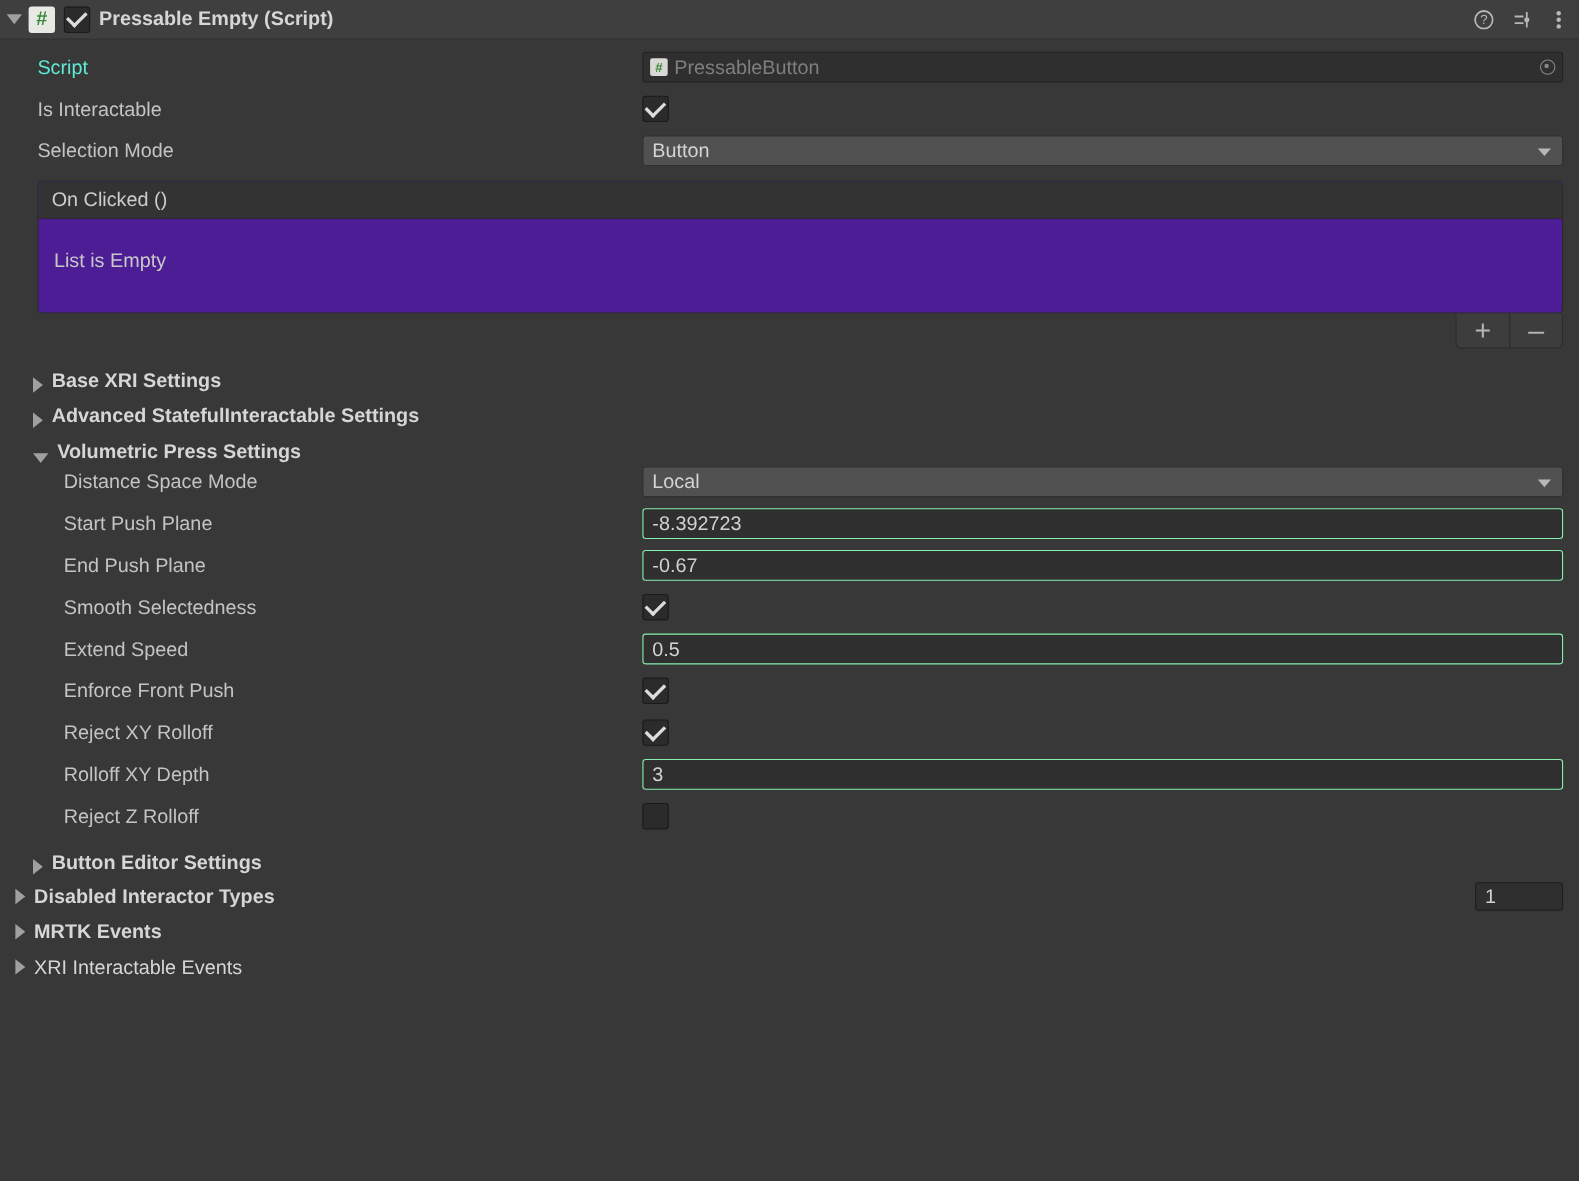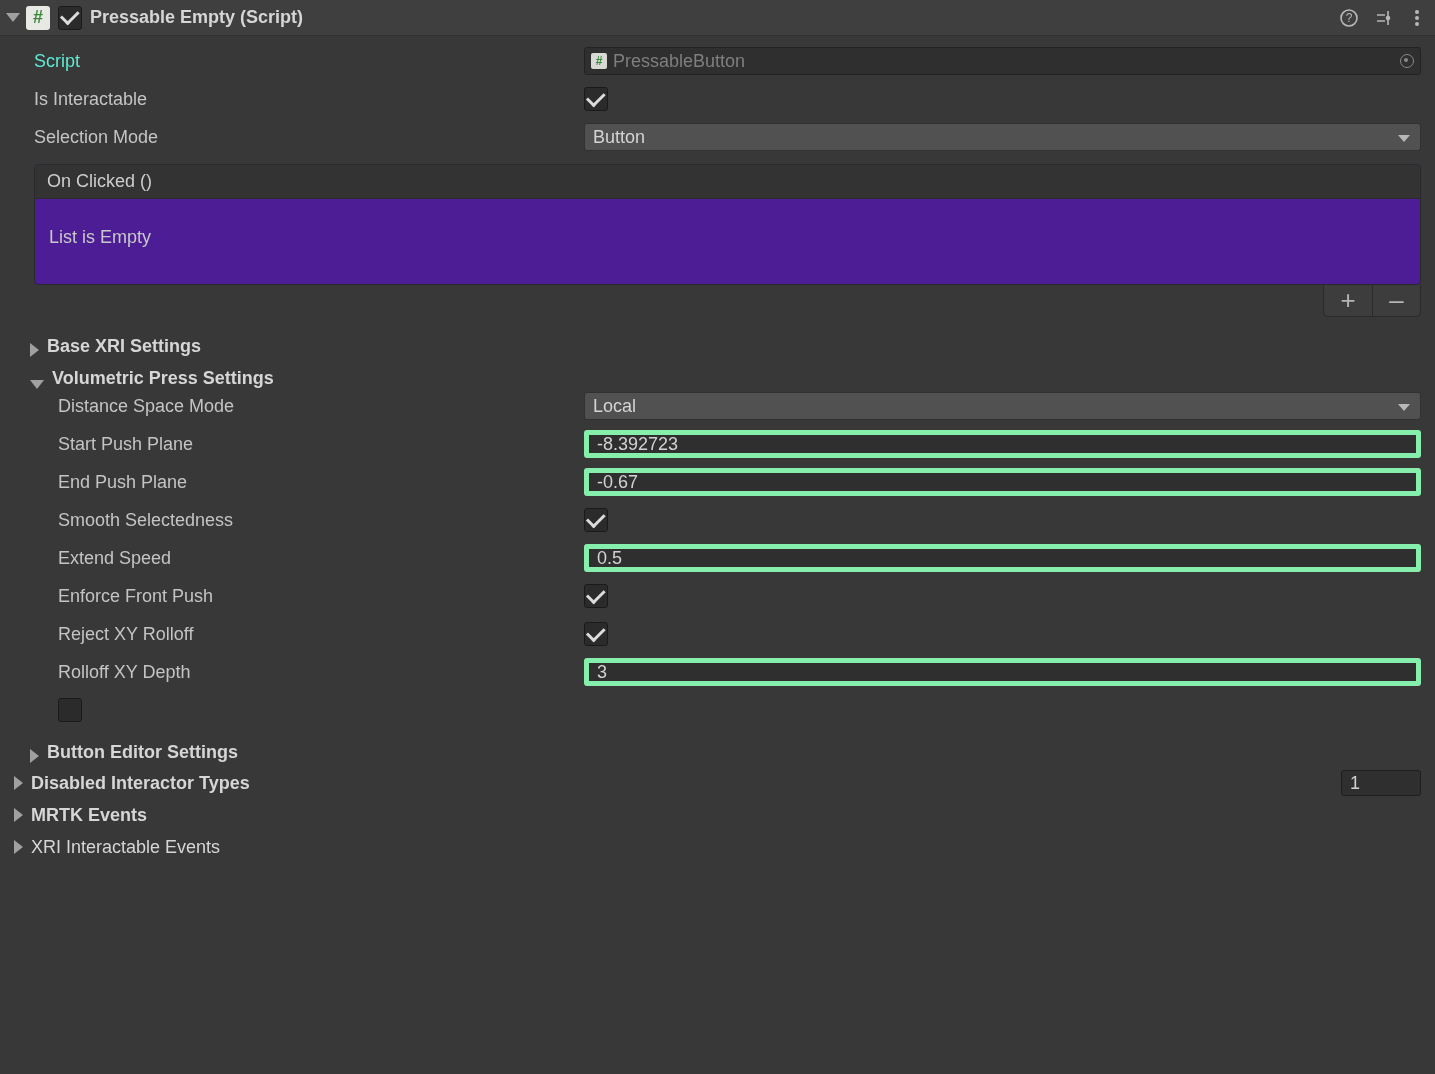--- a/index.html
+++ b/index.html
@@ -159,21 +159,21 @@
     transform: translateY(-30%);
     width:0;height:0;
     border-width: 7px 6px 0 6px;
     border-style: solid;
     border-color: #b8b8b8 transparent transparent transparent;
   }
   .textfield {
     flex: 1;
     height: 28px;
     background: #2f2f2f;
-    border: 5px solid #86efac;
+    border: 1px solid #86efac;
     border-radius: 3px;
     color: #d2d2d2;
     padding: 0 8px;
     font-size: 18px;
     font-family: inherit;
   }
   .event-box {
     margin: 10px 0 0 0;
     border: 1px solid #2a2a2a;
     border-radius: 4px;
@@ -326,20 +326,24 @@
       </div>
     </div>
 
     <div style="height:8px"></div>
 
     <div class="section-row">
       <span class="foldout closed"></span>
       <span class="section-title">Base XRI Settings</span>
     </div>
 
+    <div class="section-row">
+      <span class="foldout closed"></span>
+      <span class="section-title">Advanced StatefulInteractable Settings</span>
+    </div>
 
     <div class="section-row">
       <span class="foldout open"></span>
       <span class="section-title">Volumetric Press Settings</span>
     </div>
 
     <div class="subcontent">
 
       <div class="row">
         <div class="label">Distance Space Mode</div>
@@ -394,20 +398,21 @@
       </div>
 
       <div class="row">
         <div class="label">Rolloff XY Depth</div>
         <div class="field">
           <input class="textfield" value="3" style="">
         </div>
       </div>
 
       <div class="row">
+        <div class="label">Reject Z Rolloff</div>
         <div class="field">
           <div class="checkbox"></div>
         </div>
       </div>
 
     </div>
 
     <div class="section-row">
       <span class="foldout closed"></span>
       <span class="section-title">Button Editor Settings</span>

